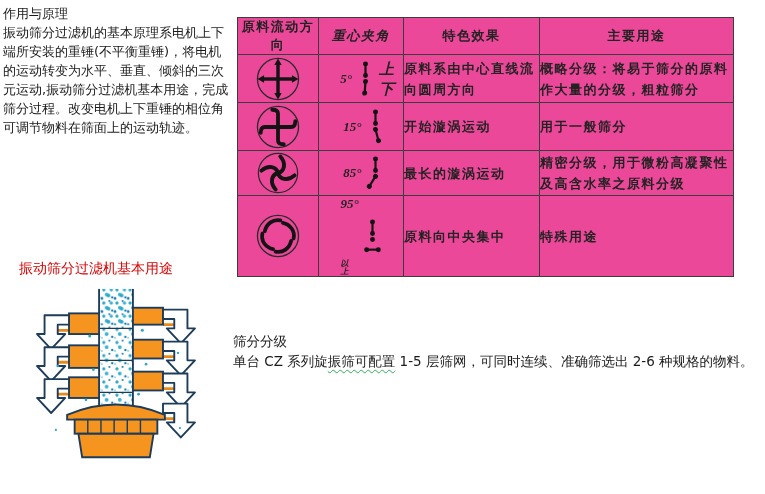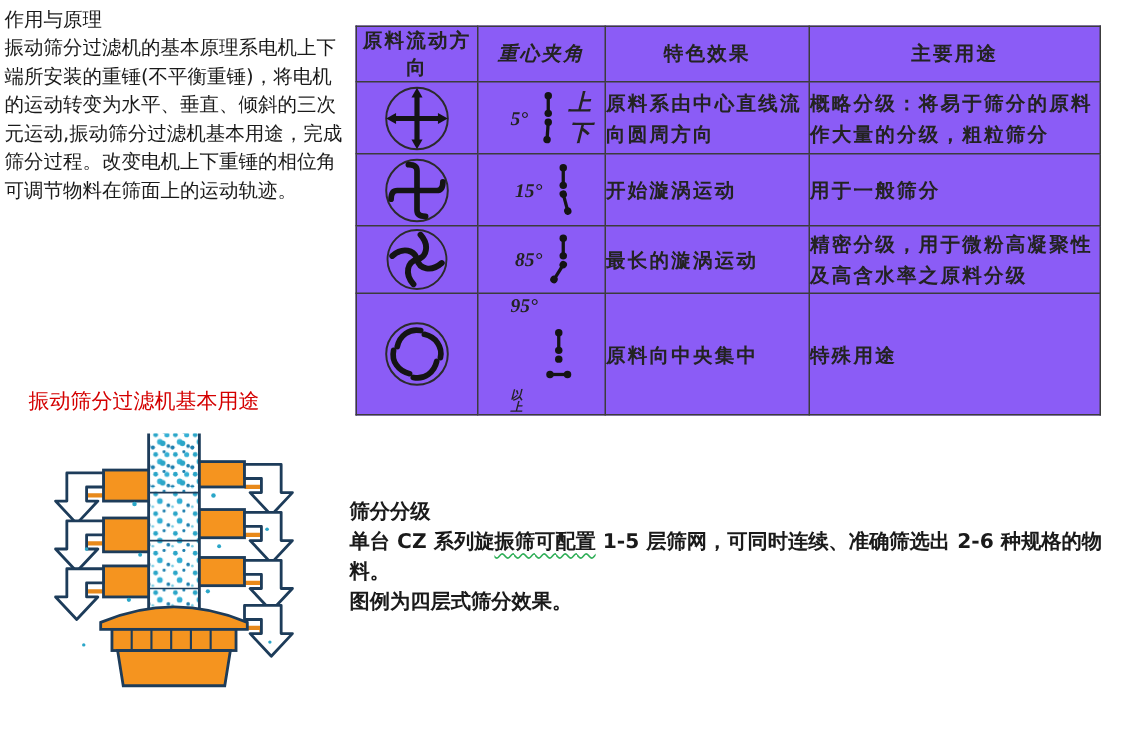--- a/index.html
+++ b/index.html
@@ -10,21 +10,21 @@
   
   .intro{
     position:absolute;left:3px;top:4px;width:229px;
     font-family:"DejaVu Sans","Liberation Sans",sans-serif;
     font-size:13px;line-height:19px;color:#1a1a1a;
   }
   .intro .t{margin:0 0 0 0;}
   
   .spec-table{
     position:absolute;left:237px;top:17px;border-collapse:collapse;
-    table-layout:fixed;width:492px;background:#8b5cf6;
+    table-layout:fixed;width:492px;background:#ec4899;
   }
   .spec-table td,.spec-table th{
     border:1.5px solid #3c3c3c;padding:0;vertical-align:middle;
     font-weight:bold;font-size:13px;color:#232323;letter-spacing:1.5px;
   }
   .spec-table th{height:26px;text-align:center;font-size:13px;}
   .c1{width:80px;text-align:center;}
   .c2{width:84px;font-style:italic;}
   .c3{width:135px;}
   .c4{width:193px;}
@@ -43,21 +43,21 @@
     font-size:14px;line-height:17px;color:#d40000;
   }
   
   .machine{position:absolute;left:22px;top:287px;}
   
   .descr{
     position:absolute;left:233px;top:331px;width:528px;
     font-family:"DejaVu Sans","Liberation Sans",sans-serif;
     font-size:13.5px;line-height:20px;color:#1a1a1a;
   }
-  .descr p{margin:0;font-weight:bold;}
+  .descr p{margin:0;}
   .wavy{
     text-decoration:underline;
     text-decoration-style:wavy;
     text-decoration-color:#2fae57;
     text-decoration-thickness:1px;
     text-underline-offset:3px;
   }
 </style>
 </head>
 <body>
@@ -325,14 +325,13 @@
         <line x1="126" y1="141" x2="126" y2="156"></line>
       </g>
       <path d="M60 156 L140 156 L136 181 L64 181 Z" fill="#F5941F" stroke="#1D3C5A" stroke-width="2"></path>
     </g>
   </svg>
 </div>
 
 <div class="descr">
   <p>筛分分级</p>
   <p><span>单台 CZ 系列旋</span><span class="wavy">振筛可配置</span><span> 1-5 层筛网，可同时连续、准确筛选出 2-6 种规格的物料。</span></p>
-  <p>图例为四层式筛分效果。</p>
 </div>
 
 </body></html>

